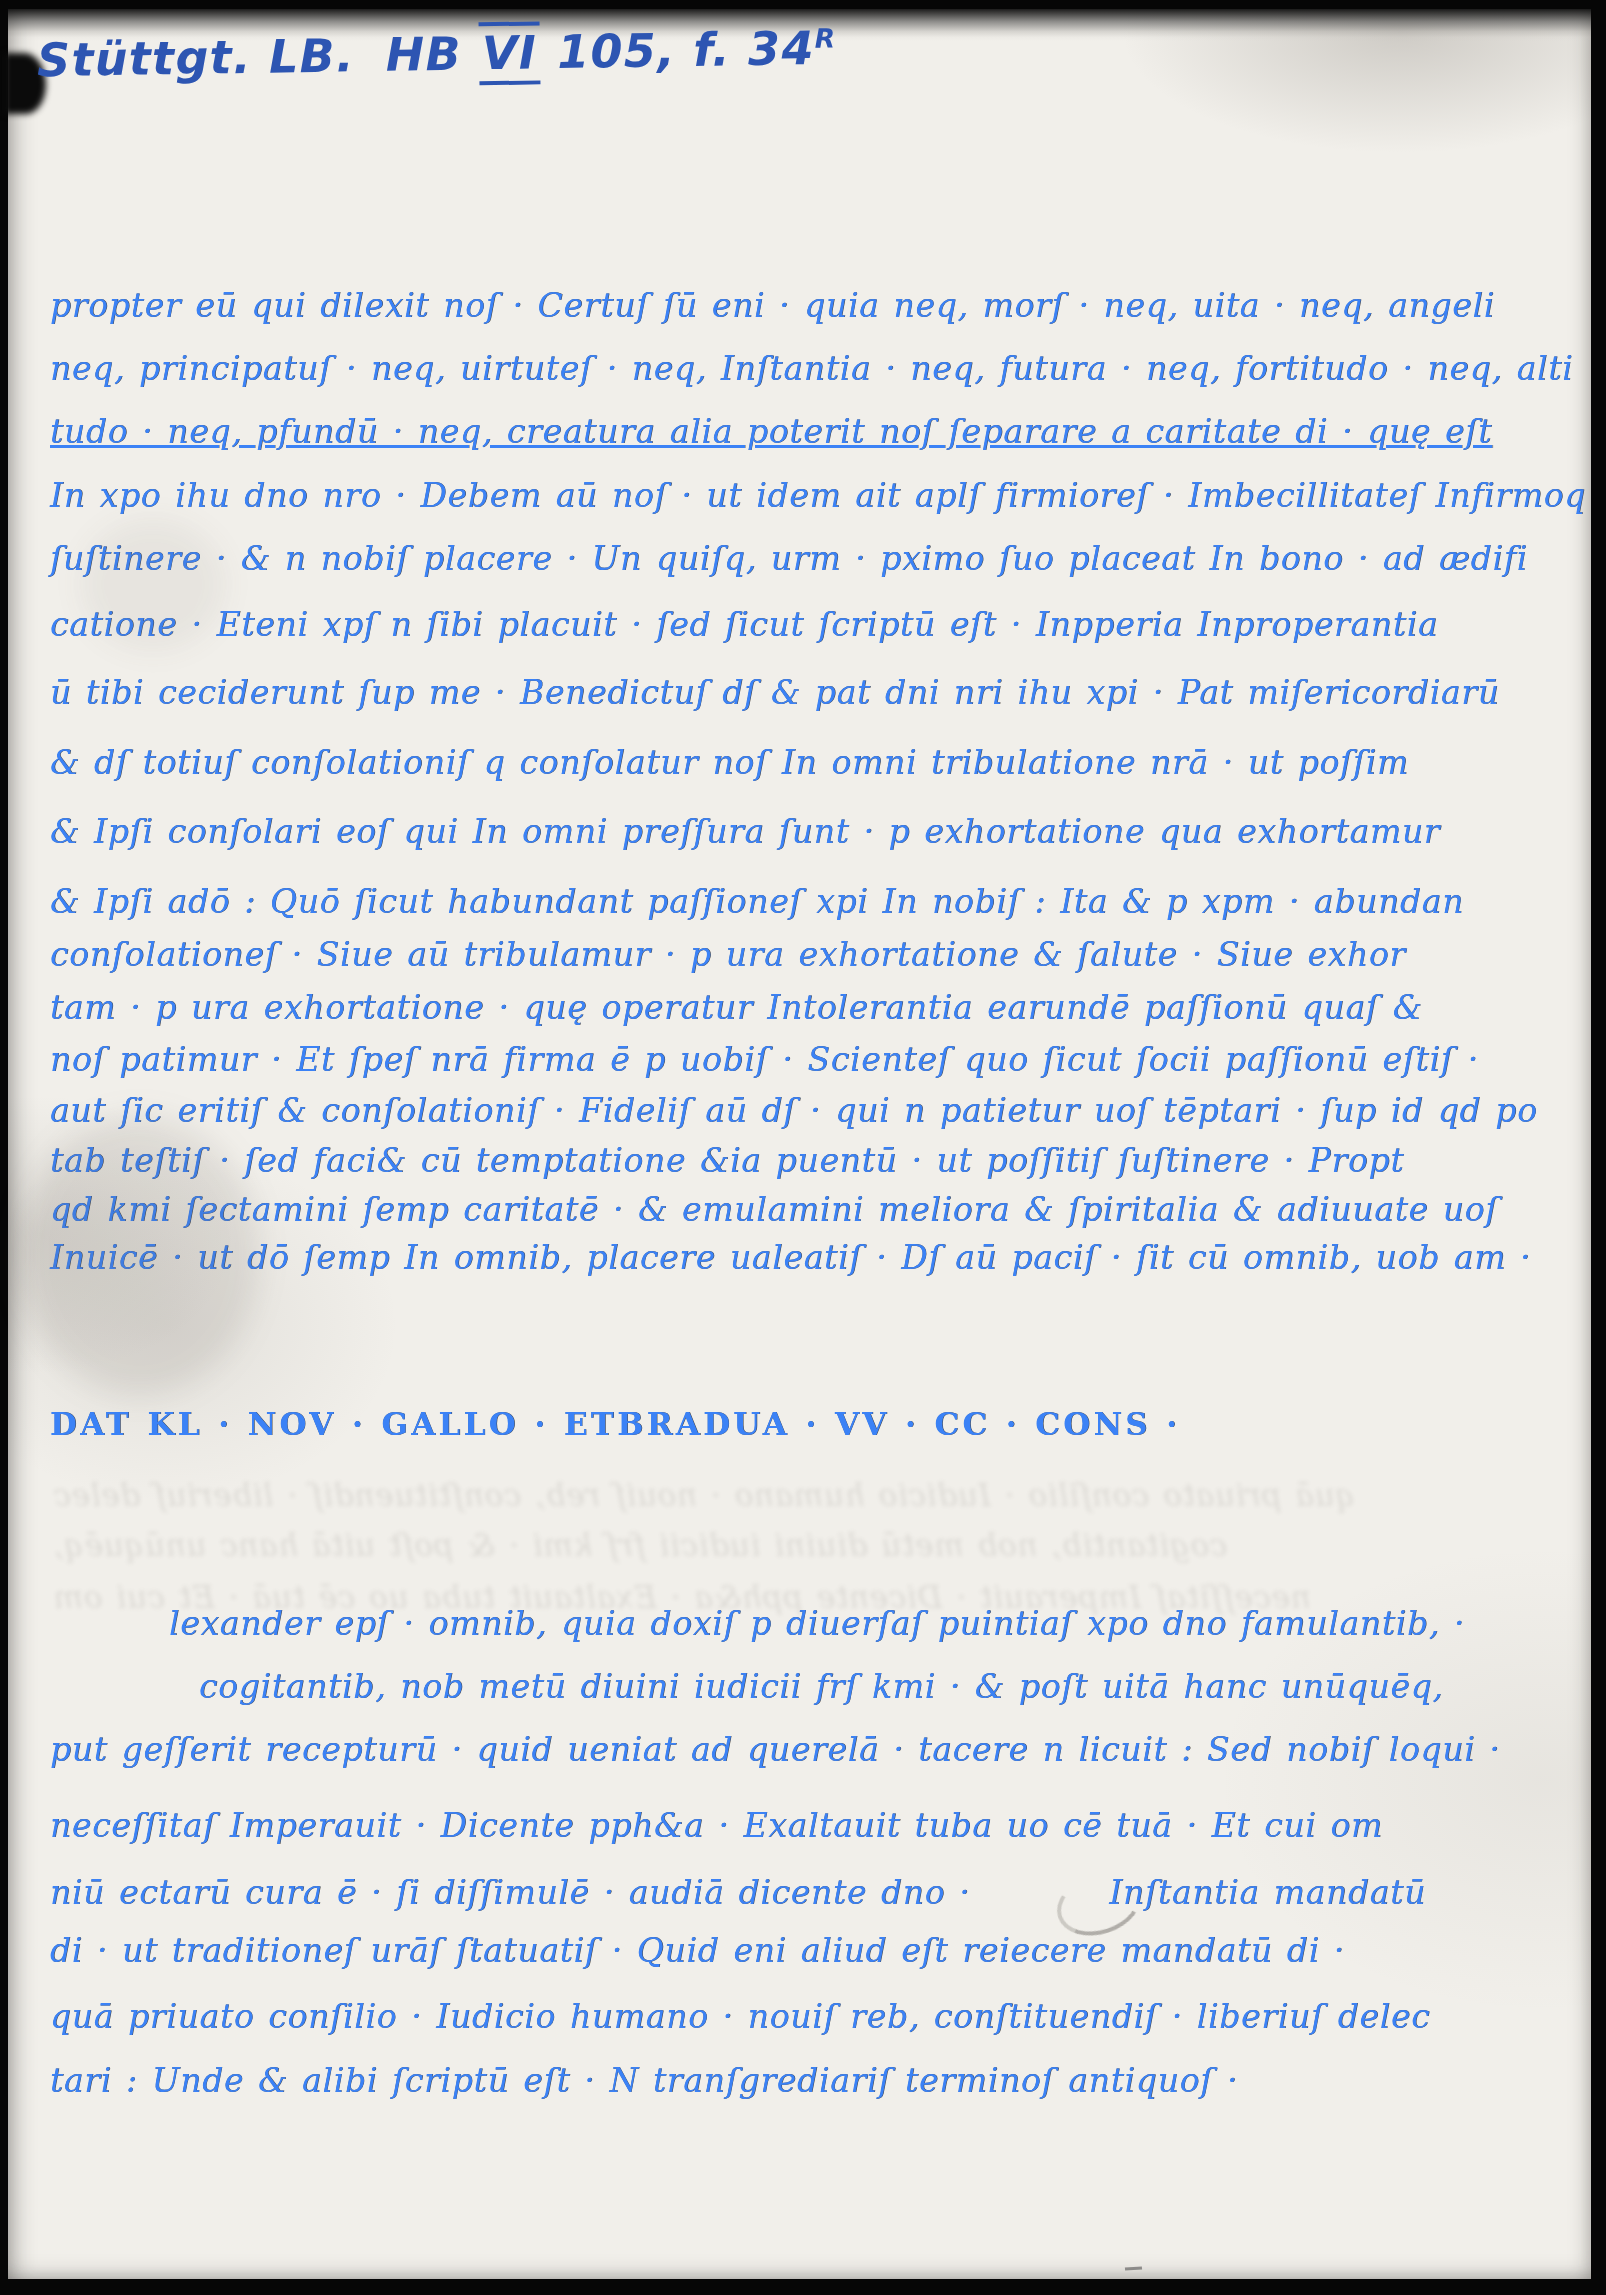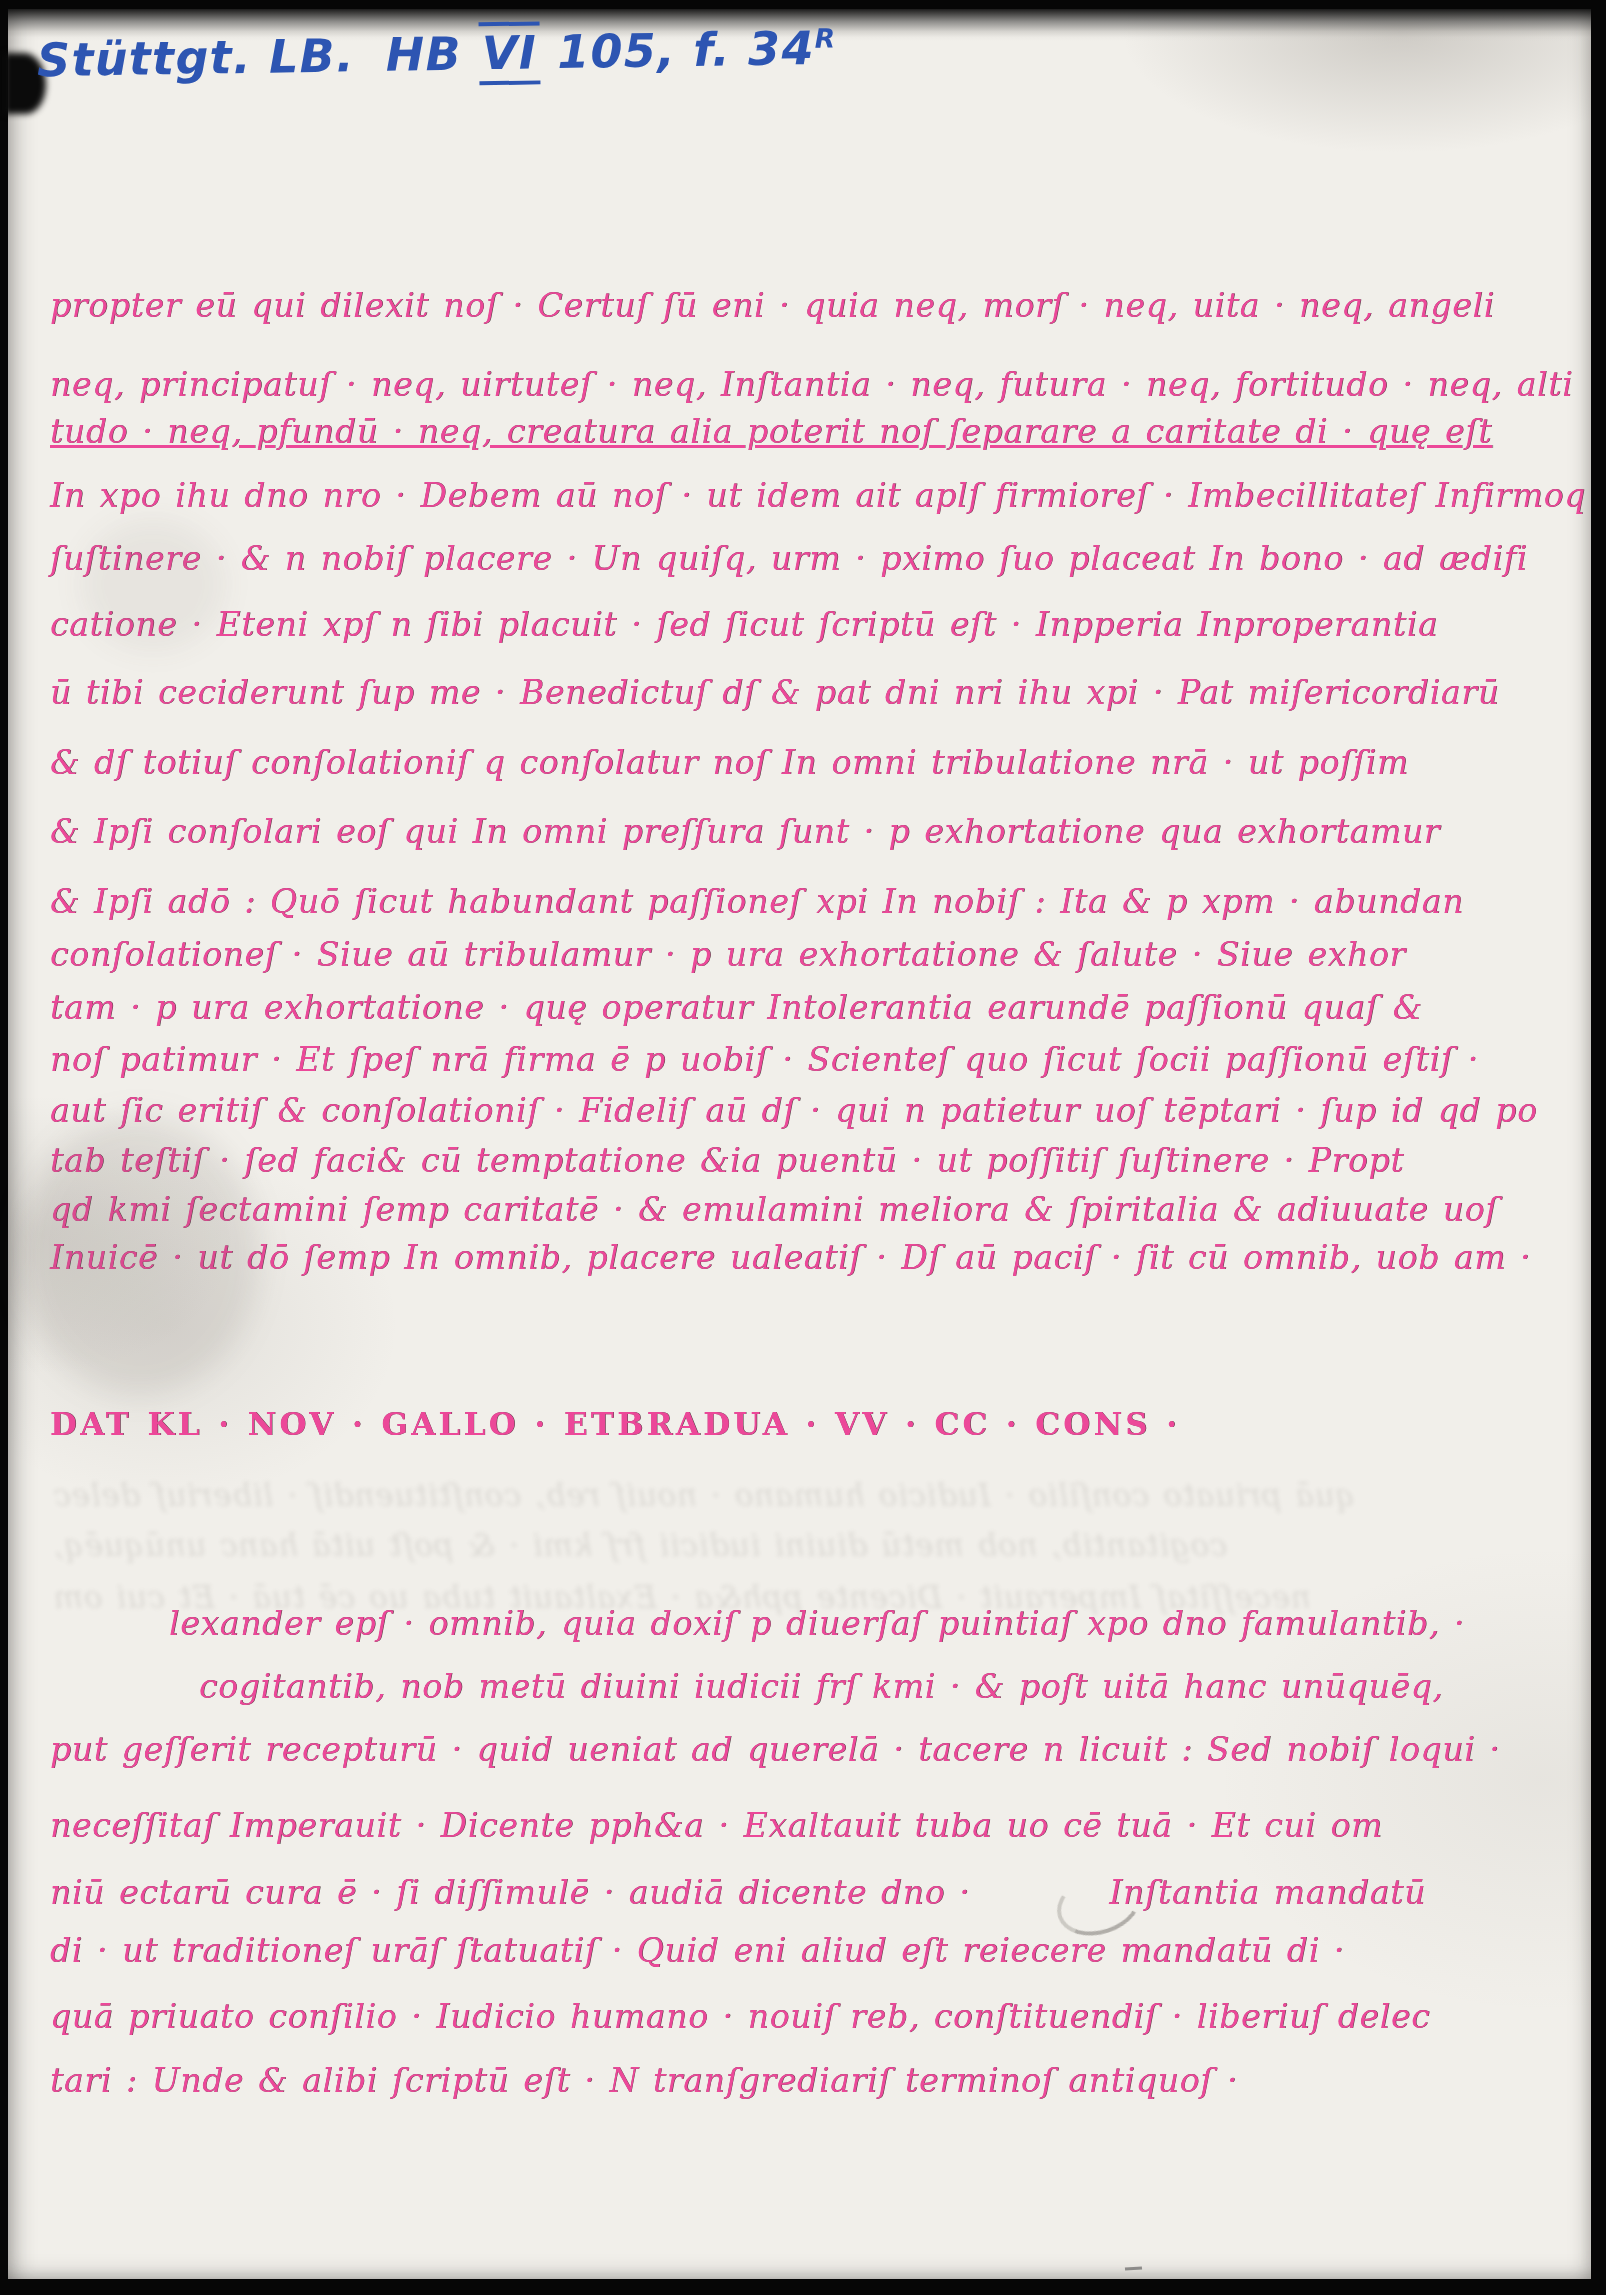--- a/index.html
+++ b/index.html
@@ -41,21 +41,21 @@
   .annotation .roman {
     border-bottom:4.6px solid currentColor; border-top:4px solid currentColor;
     padding:0 2.7px 1.3px 2.7px;
   }
   .annotation sup { font-size:26.6px; vertical-align:super; }
   .ms-lines { position:absolute; left:0; top:0; width:100%; height:100%; }
   .ms-line {
     position:absolute; left:50px; white-space:pre;
     font-family:"DejaVu Serif", serif; font-style:italic;
     font-size:33px; line-height:1; letter-spacing:0.7px; word-spacing:2.7px;
-    color:#ec4899; text-shadow:0.4px 0 0 rgba(38,34,29,0.85);text-align:center;
+    color:#3b82f6; text-shadow:0.4px 0 0 rgba(38,34,29,0.85);text-align:center;
   }
   .ms-caps {
     font-style:normal; font-weight:bold; font-size:31px;
     letter-spacing:3.3px; word-spacing:1.3px;
   }
   .show-through {
     position:absolute; left:53px; white-space:pre;
     font-family:"DejaVu Serif", serif; font-style:italic;
     font-size:31px; letter-spacing:0.7px; word-spacing:2.7px;
     color:#55504a; opacity:0.13; transform:scaleX(-1); filter:blur(2px);
@@ -85,21 +85,21 @@
   <div class="edge-blob"></div>
 
   <div class="annotation" style="color: rgb(45, 85, 178);">
     <span>Stüttgt. LB.</span><span class="sp">HB</span>
     <span class="roman">VI</span>
     <span>105</span><span>, f. 34</span><sup>R</sup>
   </div>
 
   <div class="ms-lines">
       <div class="ms-line" style="top: 289px;">propter eū qui dilexit noſ · Certuſ ſū eni · quia neq, morſ · neq, uita · neq, angeli</div>
-      <div class="ms-line" style="top: 352px; margin-top: 16px;">neq, principatuſ · neq, uirtuteſ · neq, Inſtantia · neq, futura · neq, fortitudo · neq, alti</div>
+      <div class="ms-line" style="top: 352px;">neq, principatuſ · neq, uirtuteſ · neq, Inſtantia · neq, futura · neq, fortitudo · neq, alti</div>
       <div class="ms-line" style="top: 415px; text-decoration: underline;">tudo · neq, pfundū · neq, creatura alia poterit noſ ſeparare a caritate di · quę eſt</div>
       <div class="ms-line" style="top: 479px;">In xpo ihu dno nro · Debem aū noſ · ut idem ait aplſ firmioreſ · Imbecillitateſ Infirmoq</div>
       <div class="ms-line" style="top: 608px;">catione · Eteni xpſ n ſibi placuit · ſed ſicut ſcriptū eſt · Inpperia Inproperantia</div>
       <div class="ms-line" style="top: 542px;">ſuſtinere · &amp; n nobiſ placere · Un quiſq, urm · pximo ſuo placeat In bono · ad ædifi</div>
       <div class="ms-line" style="top: 676px;">ū tibi ceciderunt ſup me · Benedictuſ dſ &amp; pat dni nri ihu xpi · Pat miſericordiarū</div>
       <div class="ms-line" style="top: 746px;">&amp; dſ totiuſ conſolationiſ q conſolatur noſ In omni tribulatione nrā · ut poſſim</div>
       <div class="ms-line" style="top: 815px;">&amp; Ipſi conſolari eoſ qui In omni preſſura ſunt · p exhortatione qua exhortamur</div>
       <div class="ms-line" style="top: 885px;">&amp; Ipſi adō : Quō ſicut habundant paſſioneſ xpi In nobiſ : Ita &amp; p xpm · abundan</div>
       <div class="ms-line" style="top: 938px;">conſolationeſ · Siue aū tribulamur · p ura exhortatione &amp; ſalute · Siue exhor</div>
       <div class="ms-line" style="top: 991px;">tam · p ura exhortatione · quę operatur Intolerantia earundē paſſionū quaſ &amp;</div>

